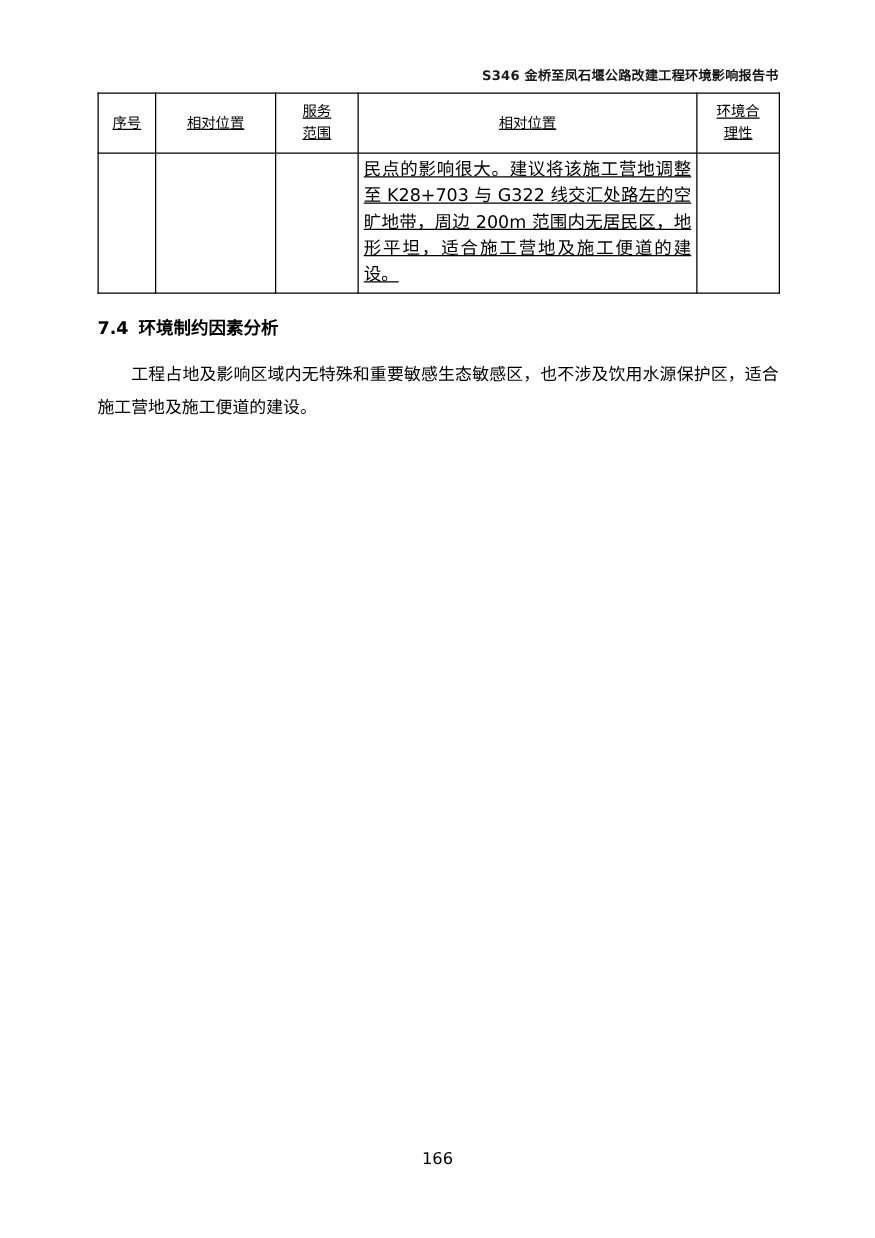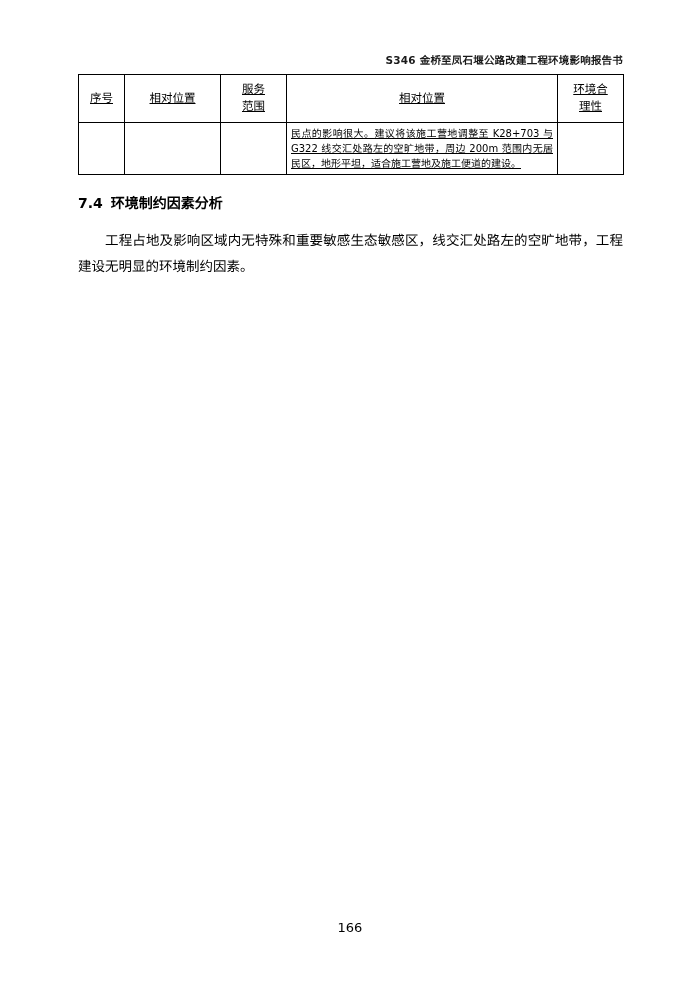--- a/index.html
+++ b/index.html
@@ -44,21 +44,21 @@
   table.env-table {
     border-collapse: collapse;
     width: 100%;
     table-layout: fixed;
     margin-top: 3px;
     text-decoration: underline;
   }
   table.env-table th,
   table.env-table td {
     border: 1px solid #000000;
-    font-size: 10px;
+    font-size: 14px;
     font-weight: normal;
     vertical-align: middle;
     padding: 3px 4px;
     line-height: 1.5;
   }
   table.env-table th {
     text-align: center;
     font-size: 11.5px;
     padding: 6px 2px;
   }
@@ -147,18 +147,18 @@
           <td class="blank"></td>
         </tr>
       </tbody>
     </table>
 
 
     <h2 class="section">
       <span class="num">7.4</span><span>环境制约因素分析</span>
     </h2>
 
-    <p class="para">工程占地及影响区域内无特殊和重要敏感生态敏感区，线交汇处路左的空旷地带，工程建设无明显的环境制约因素。</p>
+    <p class="para">工程占地及影响区域内无特殊和重要敏感生态敏感区，也不涉及饮用水源保护区，适合施工营地及施工便道的建设。</p>
 
   </div>
 
   <div class="footer">166</div>
 </div>
 
 </body></html>

